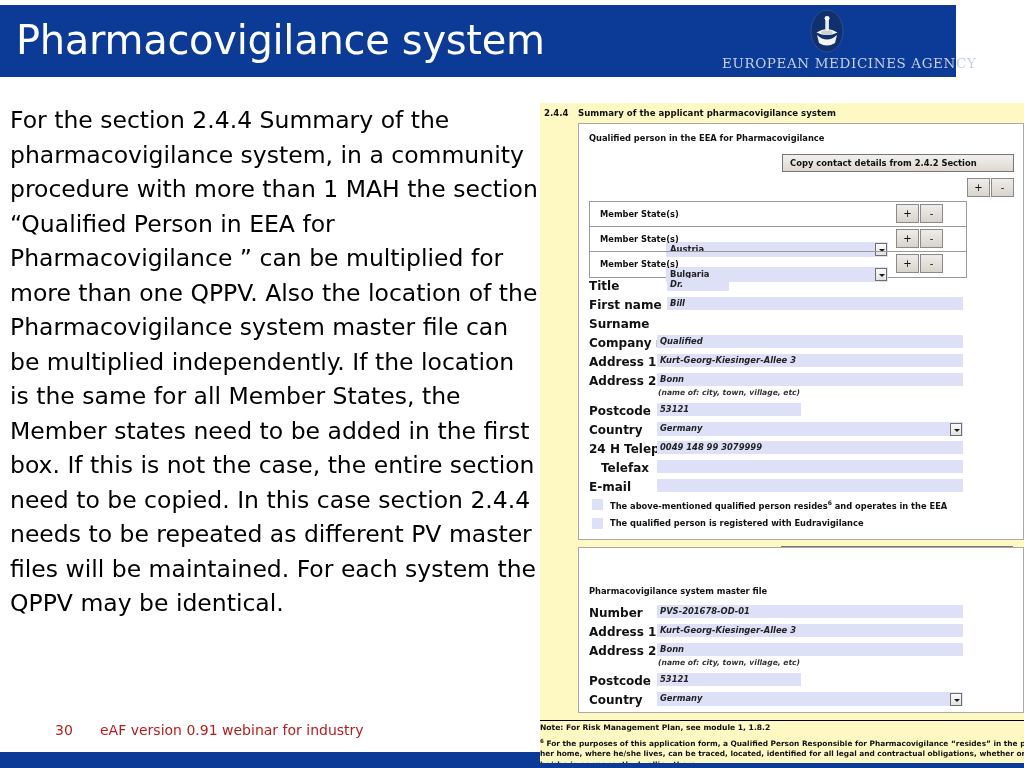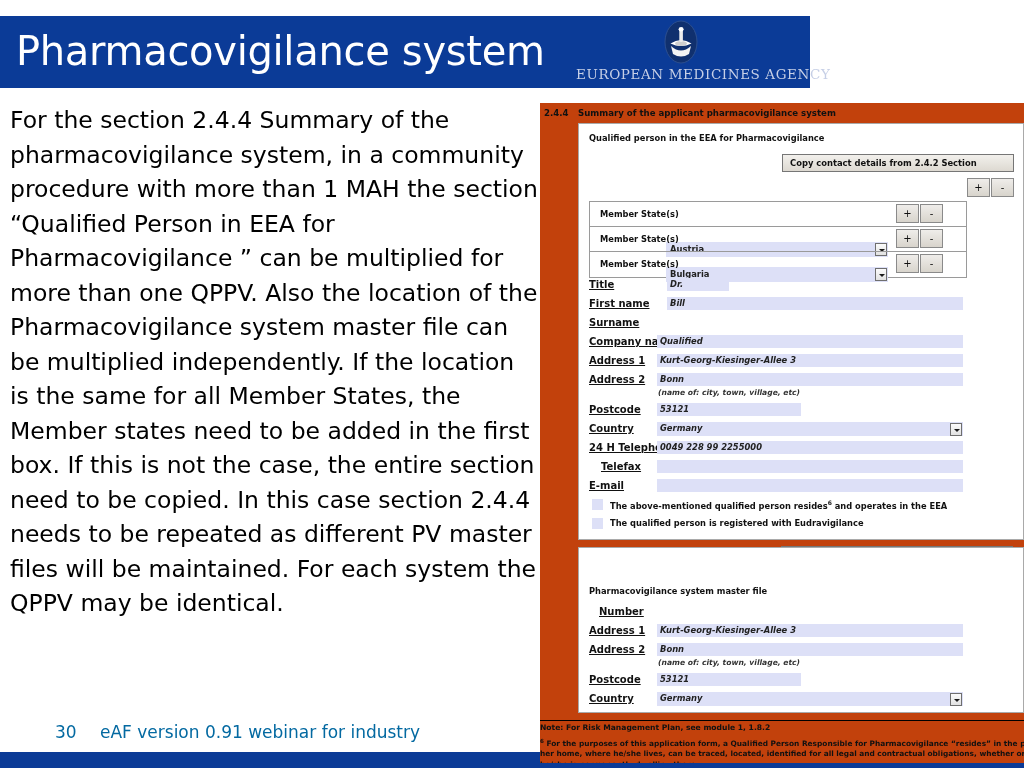--- a/index.html
+++ b/index.html
@@ -11,22 +11,22 @@
     width: 1024px;
     height: 768px;
     overflow: hidden;
     font-family: "DejaVu Sans", sans-serif;
     position: relative;
   }
 
   
   .slide-header {
     position: absolute;
-    left: 0; top: 16px;
-    width: 810px;
+    left: 0; top: 5px;
+    width: 956px;
     height: 76px;
     background: #0b3b97;
     box-sizing: border-box;
   }
   .slide-header .accent-underline {
     position: absolute;
     left: 0; bottom: 0;
     width: 1024px;
     height: 4px;
     background: #ffffff;
@@ -80,22 +80,22 @@
     color: #000000;
     font-family: "DejaVu Sans", sans-serif;
   }
 
   .footer-line {
     position: absolute;
     left: 0;
     top: 722px;
     width: 560px;
     height: 24px;
-    font-size: 17px;
-    color: #0369a1;
+    font-size: 14px;
+    color: #b91c1c;
   }
   .footer-num {
     position: absolute;
     left: 55px;
     top: 0;
   }
   .footer-label {
     position: absolute;
     left: 100px;
     top: 0;
@@ -110,21 +110,21 @@
     background: #0b3b97;
   }
 
   
   .form-shot {
     position: absolute;
     left: 540px;
     top: 103px;
     width: 484px;
     height: 660px;
-    background: #c2410c;
+    background: #fef9c3;
     font-family: "DejaVu Sans", sans-serif;
     color: #111;
     overflow: hidden;
   }
   .sec-head {
     position: absolute;
     left: 4px;
     top: 5px;
     font-size: 8.6px;
     font-weight: bold;
@@ -237,25 +237,24 @@
     left: 3px;
     top: 5px;
     border-left: 3px solid transparent;
     border-right: 3px solid transparent;
     border-top: 3px solid #1a1a1a;
   }
 
   
   .f-label {
     position: absolute;
-    font-size: 10px;
-    font-weight: bold;
-    color: #111;
-    white-space: nowrap;
-    text-decoration: underline;
+    font-size: 12px;
+    font-weight: bold;
+    color: #111;
+    white-space: nowrap;
   }
   .f-input {
     position: absolute;
     box-sizing: border-box;
     height: 13px;
     background: #dde0f7;
     border: none;
   }
   .f-input .val {
     position: absolute;
@@ -421,21 +420,21 @@
     </div>
 
     <div class="f-label" style="left:10px; top:299px;">Country</div>
     <div class="f-input" style="left:78px; top:298px; width:306px; height:14px;">
       <span class="val">Germany</span>
       <span class="dd-arrow"></span>
     </div>
 
     <div class="f-label" style="left:10px; top:318px;">24 H Telephone</div>
     <div class="f-input" style="left:78px; top:317px; width:306px;">
-      <span class="val">0049 228 99 2255000</span>
+      <span class="val">0049 148 99 3079999</span>
     </div>
 
     <div class="f-label" style="left:10px; top:337px;margin-left:12px;">Telefax</div>
     <div class="f-input" style="left:78px; top:336px; width:306px;">
       <span class="val"></span>
     </div>
 
     <div class="f-label" style="left:10px; top:356px;">E-mail</div>
     <div class="f-input" style="left:78px; top:355px; width:306px;">
       <span class="val"></span>
@@ -448,21 +447,24 @@
     <div class="cb-text" style="left:31px; top:394px;">The qualified person is registered with Eudravigilance</div>
   </div>
 
   <div class="btn-copy" style="left:241px; top:443px; width:232px;">Copy contact details from 2.4.2 Section</div>
   <div class="btn-pm" style="left:426px; top:465px;">+</div>
   <div class="btn-pm" style="left:450px; top:465px;">-</div>
 
   <div class="panel panel-b">
     <div class="panel-title" style="left:10px; top:38px;">Pharmacovigilance system master file</div>
 
-    <div class="f-label" style="left:10px; top:58px;margin-left:10px;">Number</div>
+    <div class="f-label" style="left:10px; top:58px;">Number</div>
+    <div class="f-input" style="left:78px; top:57px; width:306px;">
+      <span class="val">PVS-201678-OD-01</span>
+    </div>
 
     <div class="f-label" style="left:10px; top:77px;">Address 1</div>
     <div class="f-input" style="left:78px; top:76px; width:306px;">
       <span class="val">Kurt-Georg-Kiesinger-Allee 3</span>
     </div>
 
     <div class="f-label" style="left:10px; top:96px;">Address 2</div>
     <div class="f-input" style="left:78px; top:95px; width:306px;">
       <span class="val">Bonn</span>
     </div>

